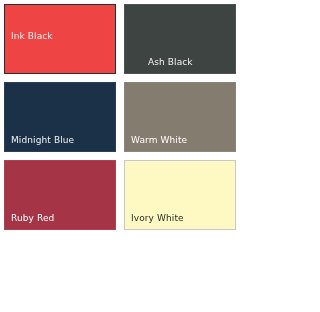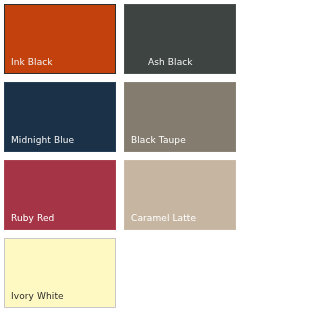--- a/index.html
+++ b/index.html
@@ -44,47 +44,42 @@
     padding: 0 0 5px 6px;
     white-space: nowrap;
     font-family: "DejaVu Sans", sans-serif;
   }
 </style>
 </head>
 <body style="background: rgb(255, 255, 255);">
 
 <div id="palette-grid">
     <div class="swatch-cell">
-      <div class="swatch-fill" style="background: #c2410c; border: 1px solid rgb(46, 46, 48);">
+      <div class="swatch-fill" style="background: #ef4444; border: 1px solid rgb(46, 46, 48); align-items: center;">
         <span class="swatch-label" style="color: rgb(242, 242, 242);">Ink Black</span>
       </div>
     </div>
     <div class="swatch-cell">
       <div class="swatch-fill" style="background: rgb(62, 68, 66); border: 1px solid rgb(76, 82, 80);">
         <span class="swatch-label" style="color: rgb(242, 242, 242); margin-left: 17px;">Ash Black</span>
       </div>
     </div>
     <div class="swatch-cell">
       <div class="swatch-fill" style="background: rgb(26, 49, 72); border: 1px solid rgb(39, 64, 90);">
         <span class="swatch-label" style="color: rgb(242, 242, 242);">Midnight Blue</span>
       </div>
     </div>
     <div class="swatch-cell">
       <div class="swatch-fill" style="background: rgb(132, 124, 110); border: 1px solid rgb(141, 133, 122);">
-        <span class="swatch-label" style="color: rgb(255, 255, 255);">Black Taupe</span>
+        <span class="swatch-label" style="color: rgb(255, 255, 255);">Warm White</span>
       </div>
     </div>
     <div class="swatch-cell">
       <div class="swatch-fill" style="background: rgb(165, 53, 70); border: 1px solid rgb(173, 66, 81);">
         <span class="swatch-label" style="color: rgb(255, 255, 255);">Ruby Red</span>
-      </div>
-    </div>
-    <div class="swatch-cell">
-      <div class="swatch-fill" style="background: rgb(198, 181, 161); border: 1px solid rgb(203, 188, 170);">
-        <span class="swatch-label" style="color: rgb(255, 255, 255);">Caramel Latte</span>
       </div>
     </div>
     <div class="swatch-cell">
       <div class="swatch-fill" style="background: #fef9c3; border: 1px solid rgb(201, 201, 201);">
         <span class="swatch-label" style="color: rgb(43, 43, 43);">Ivory White</span>
       </div>
     </div>
   </div>
 
 </body></html>

